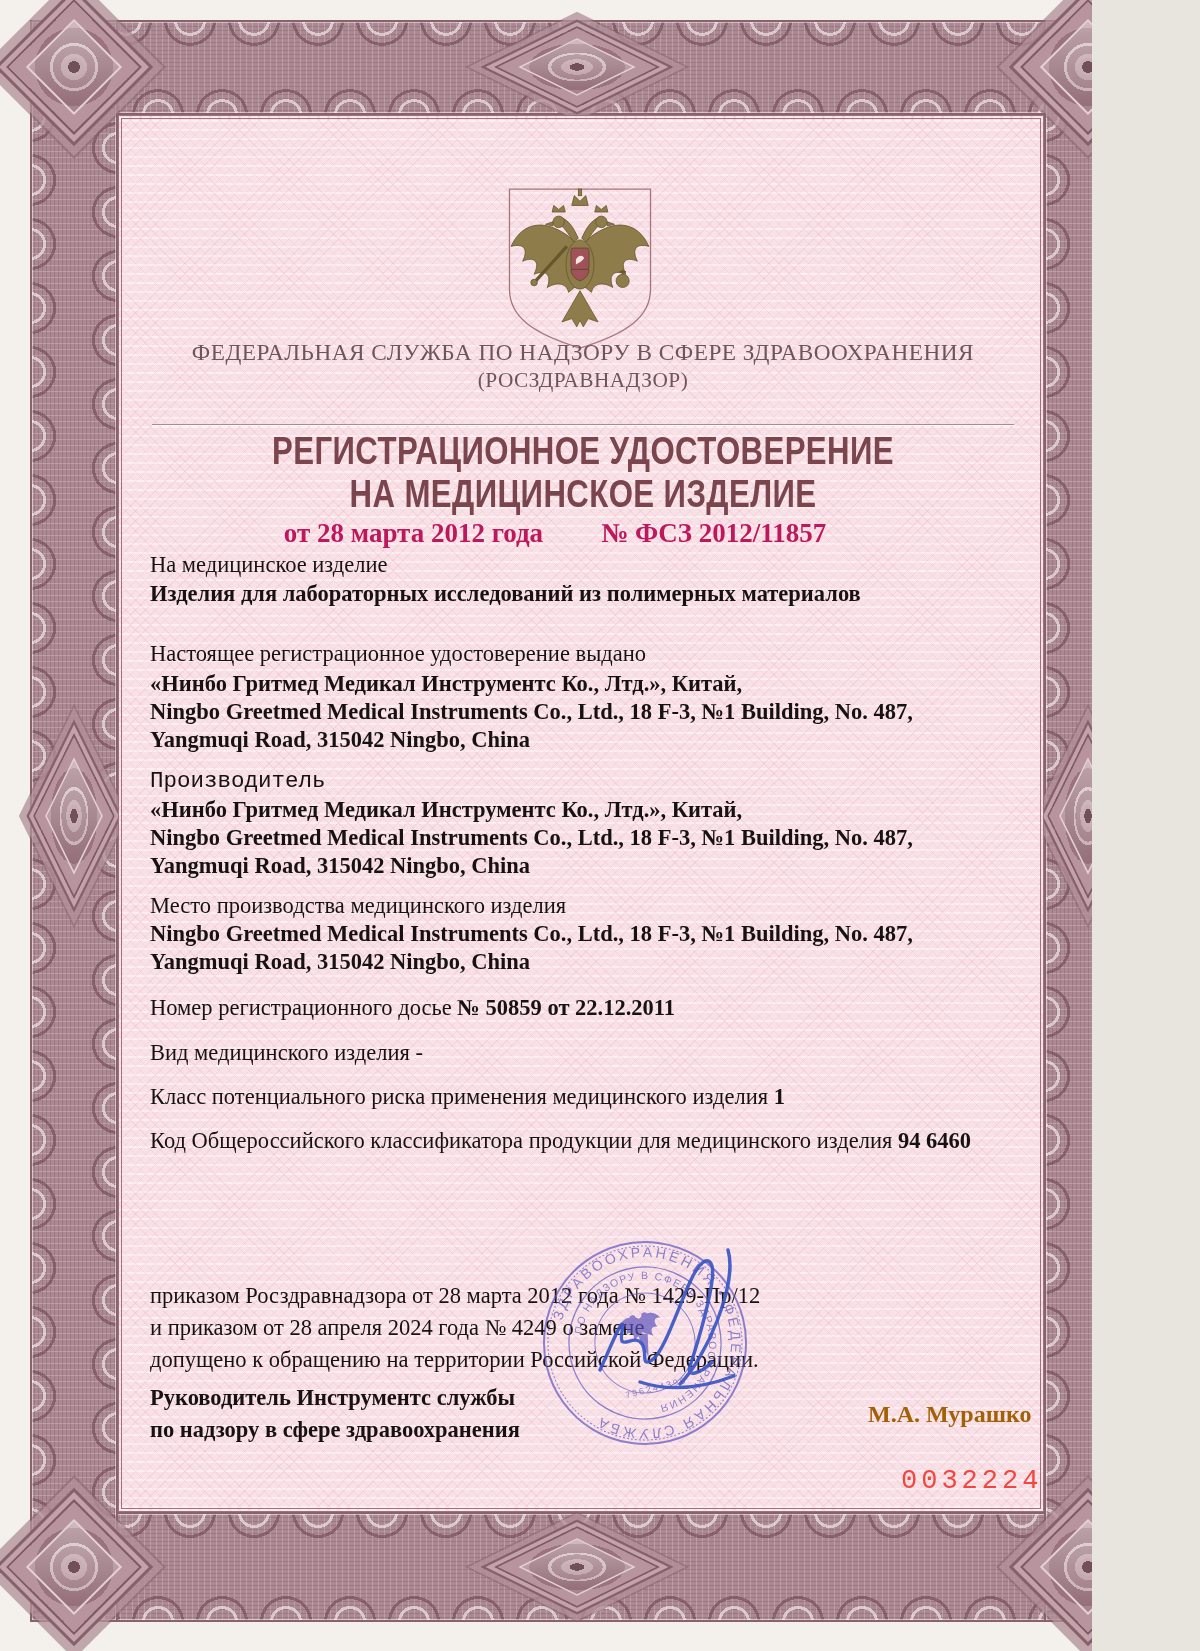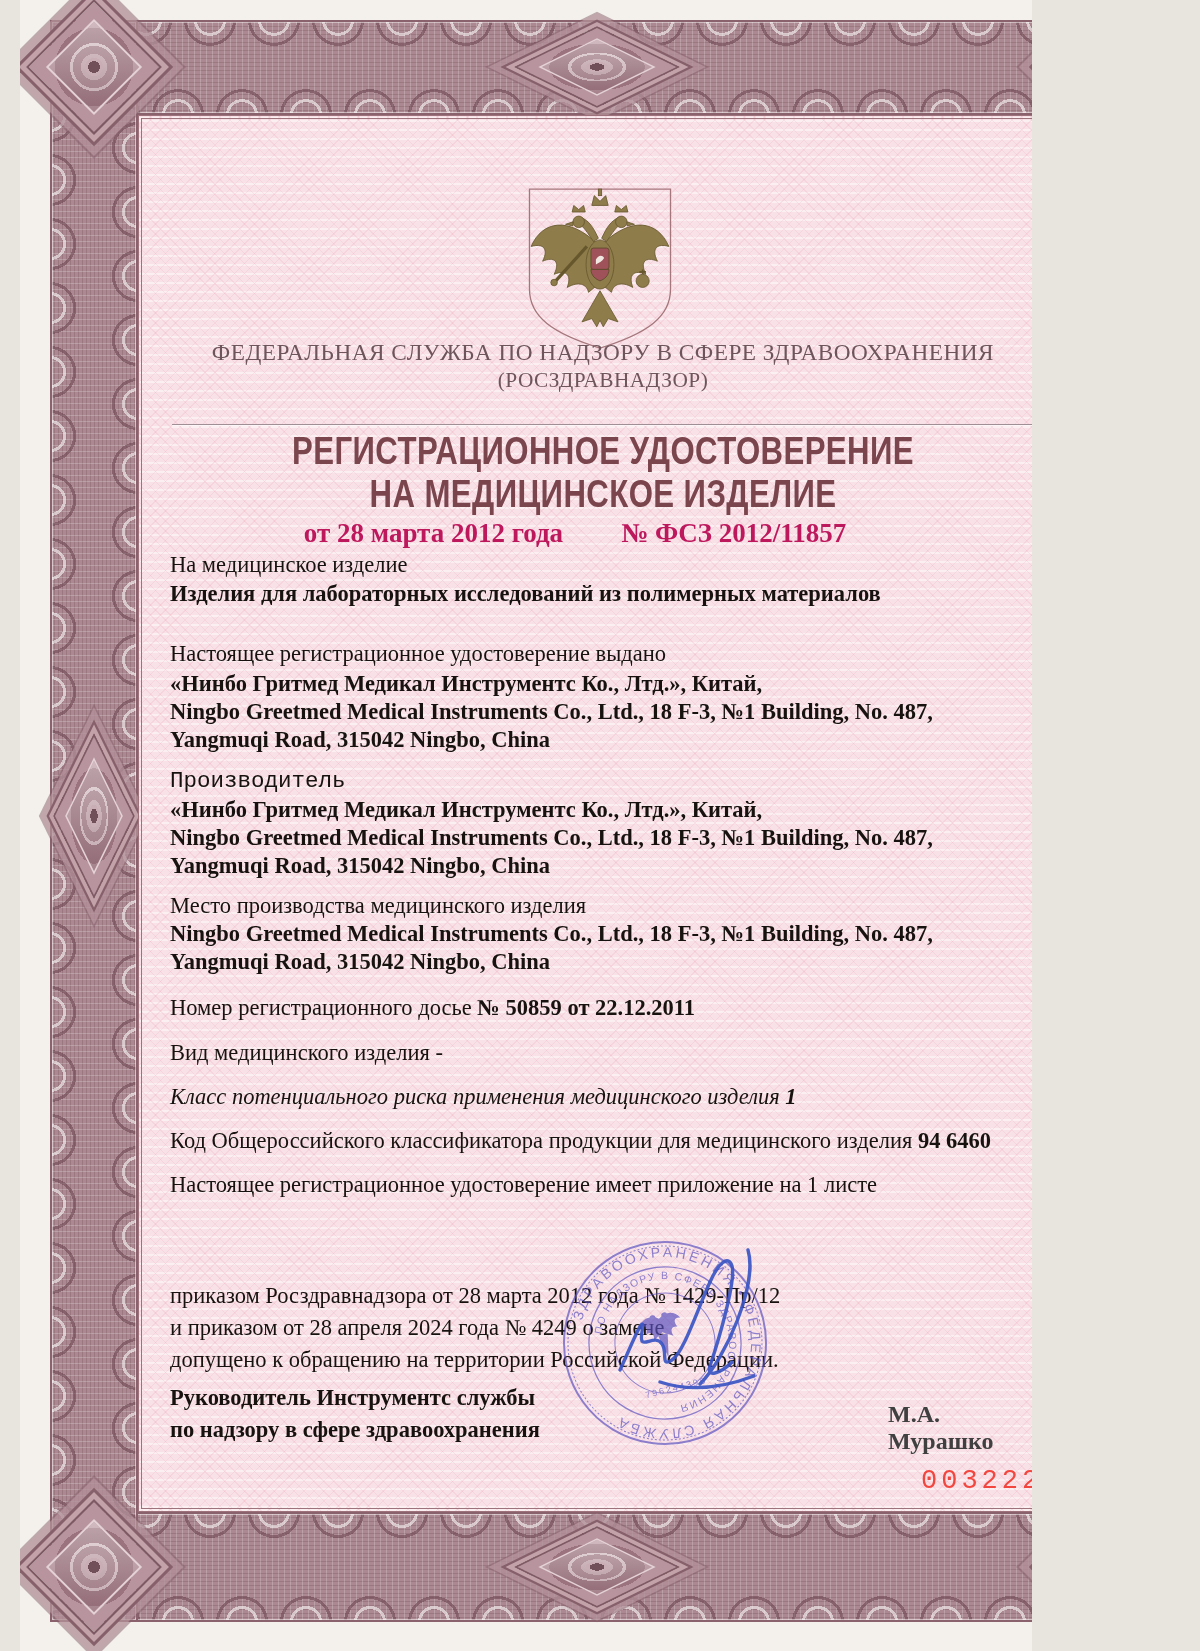--- a/index.html
+++ b/index.html
@@ -1,17 +1,17 @@
 <!DOCTYPE html>
 <html><head>
 <meta charset="utf-8">
 <style>
   html,body{margin:0;padding:0;background:#e8e4de;}
-  .page{position:relative;width:1012px;height:1651px;background:#f4f1ec;overflow:hidden;
-        font-family:"Liberation Serif",serif;margin-left:20px;}
+  .page{position:relative;width:1092px;height:1651px;background:#f4f1ec;overflow:hidden;
+        font-family:"Liberation Serif",serif;}
   
   .strip{position:absolute;background-color:#ac8992;}
   .strip.h{
     background-image:
       radial-gradient(circle at 50% 0%, rgba(255,255,255,0) 0 13px, rgba(255,255,255,.55) 13px 16px, rgba(255,255,255,0) 16px 23px, rgba(104,66,77,.55) 23px 26px, rgba(104,66,77,0) 26px),
       radial-gradient(circle at 50% 100%, rgba(255,255,255,0) 0 13px, rgba(255,255,255,.55) 13px 16px, rgba(255,255,255,0) 16px 23px, rgba(104,66,77,.55) 23px 26px, rgba(104,66,77,0) 26px),
       repeating-linear-gradient(90deg, rgba(255,255,255,.20) 0 1px, transparent 1px 6px),
       repeating-linear-gradient(0deg, rgba(112,74,85,.28) 0 1px, transparent 1px 4px);
     background-size:64px 52%,64px 52%,auto,auto;
     background-position:0 0,32px 100%;
@@ -61,21 +61,21 @@
     box-shadow:0 1px 0 rgba(255,255,255,.7);}
   .title{position:absolute;left:150px;top:430px;width:866px;text-align:center;
     color:#7b454d;font-family:"Liberation Sans",sans-serif;font-weight:bold;
     font-size:38px;line-height:43px;transform:scaleX(.82);letter-spacing:.5px;}
   .dateline{position:absolute;left:150px;top:518px;width:866px;text-align:center;
     font-weight:bold;font-size:27px;color:#be185d;transform:translateX(-28px);}
   .dateline .num{margin-left:58px;}
   
   .ln{position:absolute;left:150px;font-size:22.5px;color:#17120f;white-space:nowrap;}
   .b{font-weight:bold;}
-  .sig-name{position:absolute;left:868px;top:1401px;font-weight:bold;font-size:24px;color:#404040;}
+  .sig-name{position:absolute;left:868px;top:1401px;font-weight:bold;font-size:24px;color:#a16207;}
   .serial{position:absolute;left:901px;top:1466px;font-family:"Liberation Mono",monospace;
     font-size:27px;letter-spacing:4px;color:#f2473f;}
   
   .emblem{position:absolute;left:498px;top:184px;}
   .stamp{position:absolute;left:532px;top:1232px;opacity:.68;}
   .signature{position:absolute;left:578px;top:1242px;}
 </style>
 </head>
 <body>
 
@@ -160,25 +160,24 @@
   <div class="ln b" style="top:853px;">Yangmuqi Road, 315042 Ningbo, China</div>
 
   <div class="ln" style="top:893px;">Место производства медицинского изделия</div>
   <div class="ln b" style="top:921px;">Ningbo Greetmed Medical Instruments Co., Ltd., 18 F-3, №1 Building, No. 487,</div>
   <div class="ln b" style="top:949px;">Yangmuqi Road, 315042 Ningbo, China</div>
 
   <div class="ln" style="top:995px;"><span>Номер регистрационного досье </span><span class="b">№ 50859 от 22.12.2011</span></div>
 
   <div class="ln" style="top:1040px;">Вид медицинского изделия -</div>
 
-  <div class="ln" style="top:1084px;font-style:italic;"><span>Класс потенциального риска применения медицинского изделия </span><span class="b">1</span></div>
+  <div class="ln" style="top:1084px;"><span>Класс потенциального риска применения медицинского изделия </span><span class="b">1</span></div>
 
   <div class="ln" style="top:1128px;"><span>Код Общероссийского классификатора продукции для медицинского изделия </span><span class="b">94 6460</span></div>
 
-  <div class="ln" style="top:1172px;">Настоящее регистрационное удостоверение имеет приложение на 1 листе</div>
 
   <div class="ln" style="top:1283px;">приказом Росздравнадзора от 28 марта 2012 года № 1429-Пр/12</div>
   <div class="ln" style="top:1315px;">и приказом от 28 апреля 2024 года № 4249 о замене</div>
   <div class="ln" style="top:1347px;">допущено к обращению на территории Российской Федерации.</div>
 
   <div class="ln b" style="top:1385px;">Руководитель Инструментс службы</div>
   <div class="ln b" style="top:1417px;">по надзору в сфере здравоохранения</div>
   <div class="sig-name">М.А. Мурашко</div>
 
   <svg class="stamp" width="226" height="222" viewBox="0 0 226 222">

